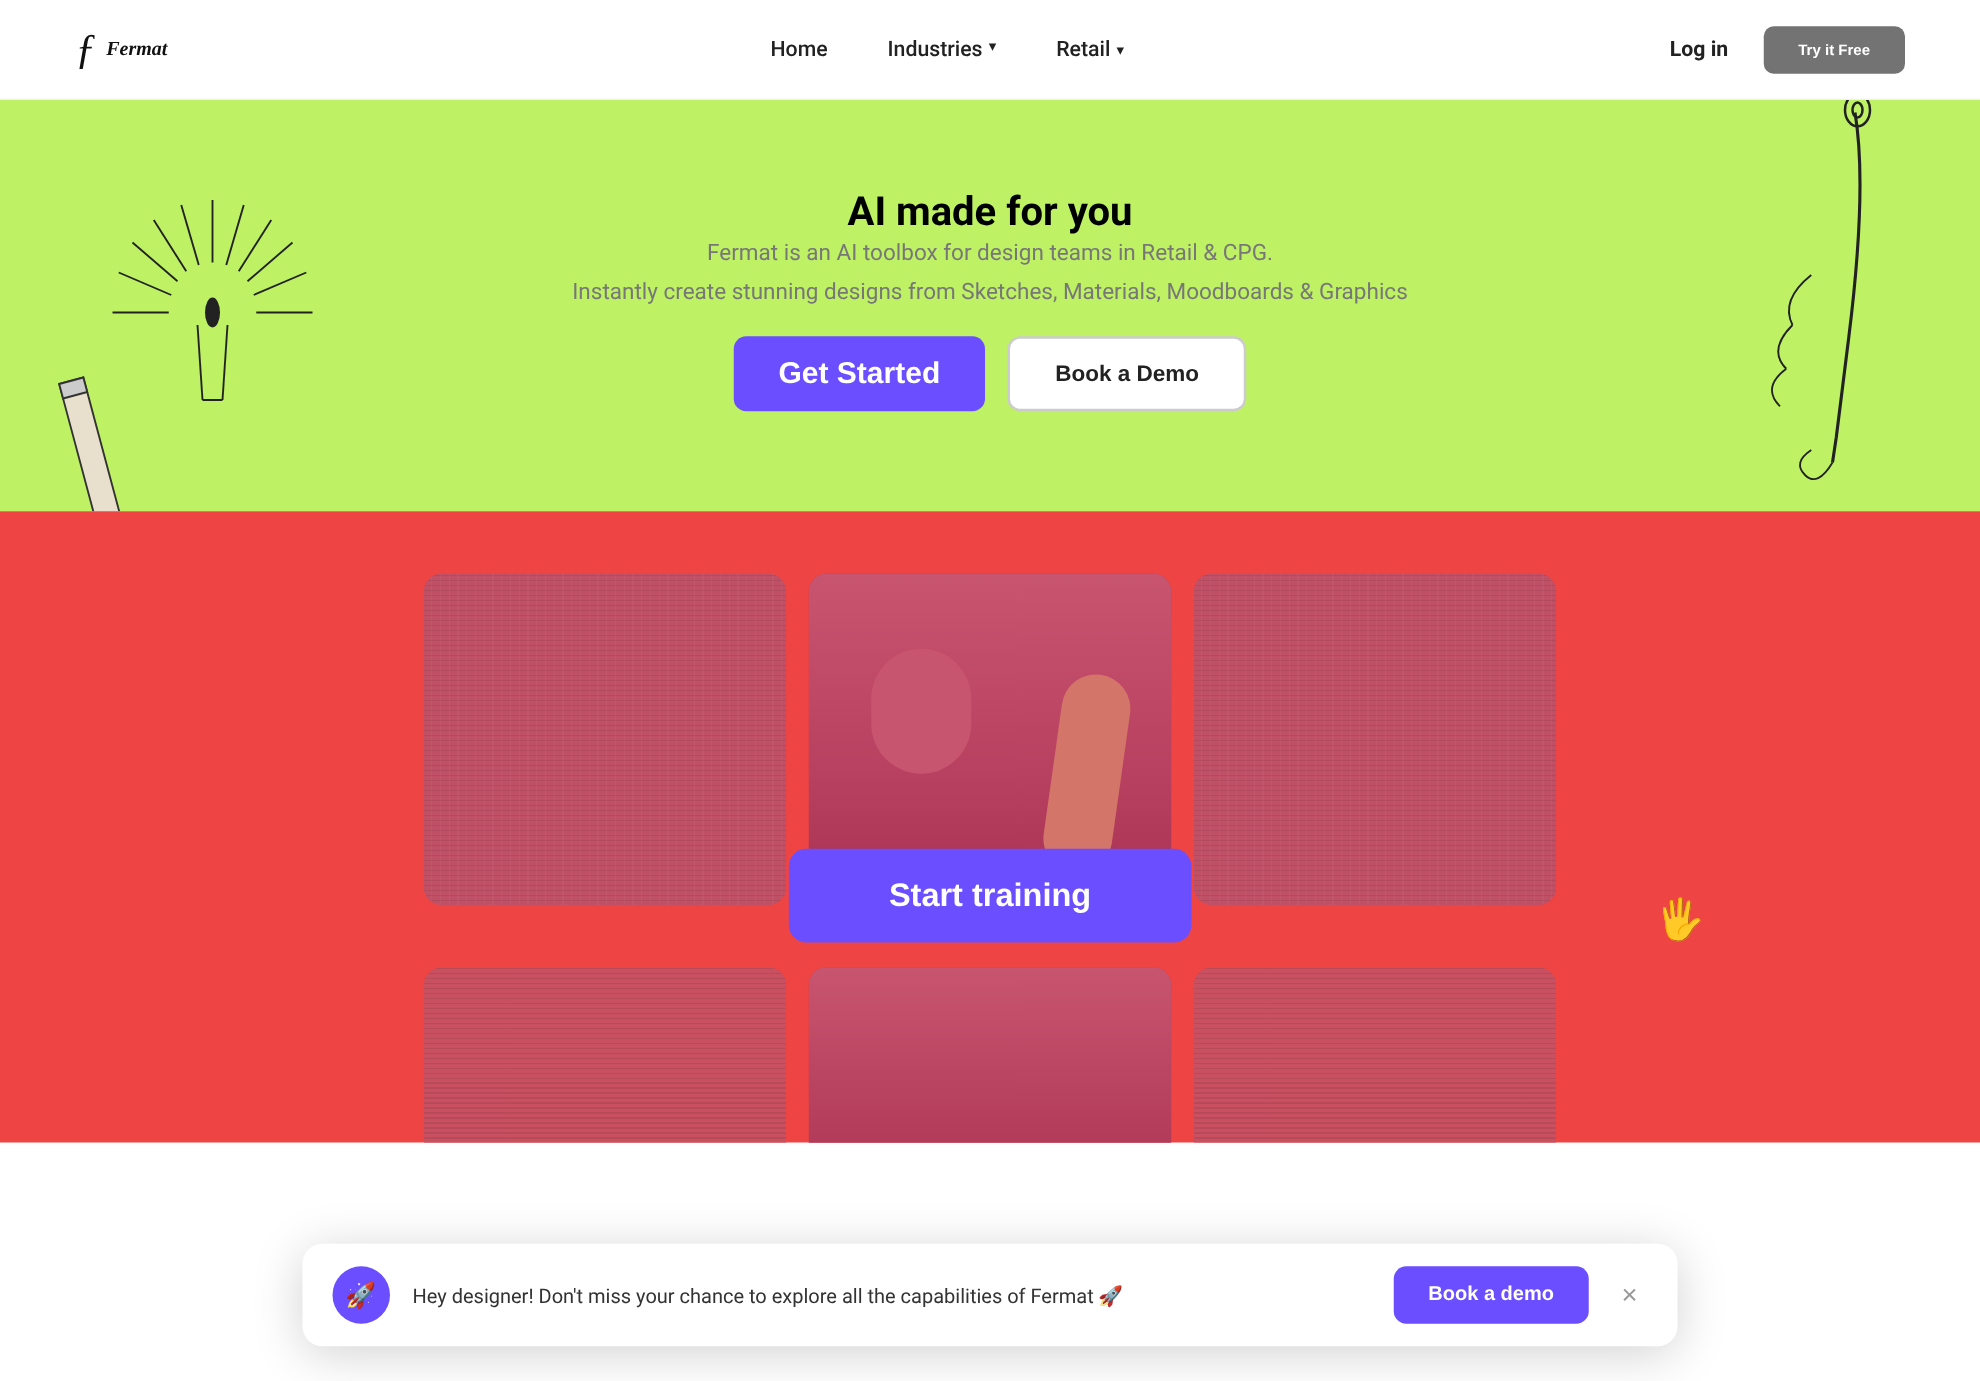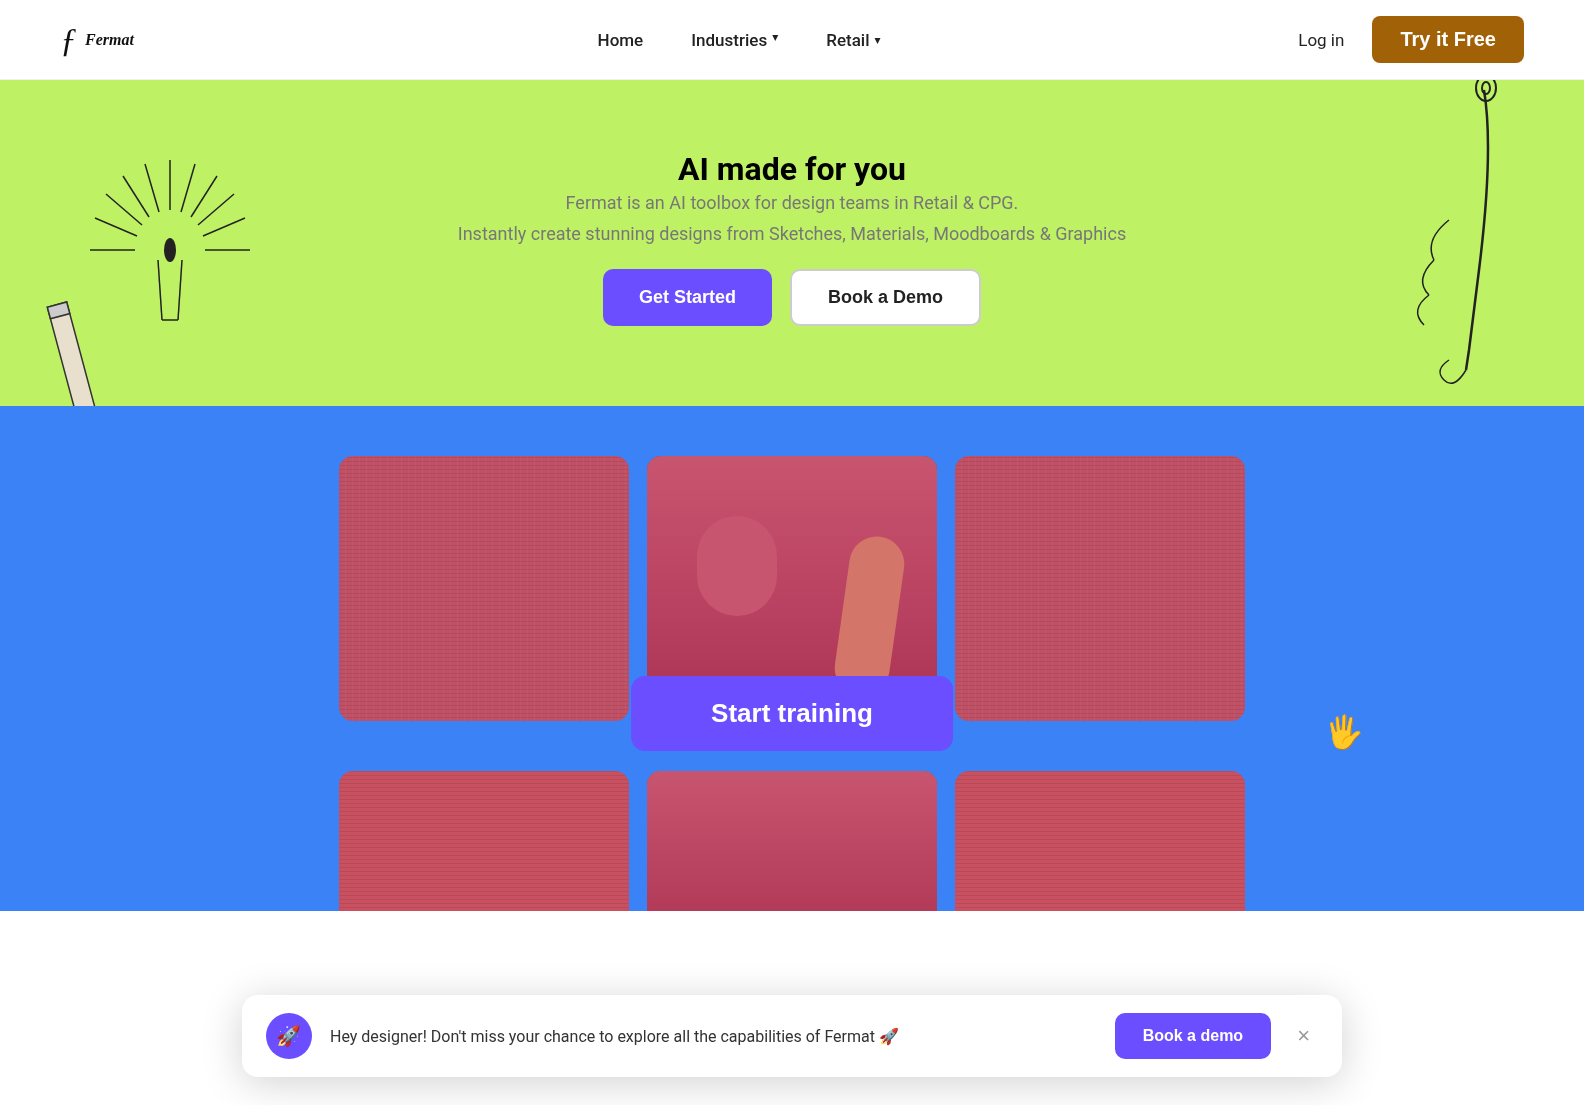--- a/index.html
+++ b/index.html
@@ -17,36 +17,36 @@
       align-items: center;
       justify-content: space-between;
       padding: 0 60px;
       height: 80px;
       background: #fff;
       border-bottom: 1px solid #f0f0f0;
       position: relative;
       z-index: 10;
     }
     .nav-try-free {
-      background: #a16207;
+      background: #737373;
       color: #fff;
       border: none;
       border-radius: 8px;
       padding: 12px 28px;
-      font-size: 20px;
+      font-size: 12px;
       font-weight: 600;
       cursor: pointer;
     }
     .btn-get-started {
       background: #6B4EFF;
       color: #fff;
       border: none;
       border-radius: 10px;
       padding: 16px 36px;
-      font-size: 18px;
+      font-size: 24px;
       font-weight: 600;
       cursor: pointer;
     }
     .btn-book-demo {
       background: #fff;
       color: #222;
       border: 2px solid #ccc;
       border-radius: 10px;
       padding: 16px 36px;
       font-size: 18px;
@@ -73,21 +73,21 @@
       <span>Industries</span>
       <span style="font-size:12px;">▾</span>
     </a>
     <a href="#" style="text-decoration:none;color:#222;font-size:17px;font-weight:500;display:flex;align-items:center;gap:5px;">
       <span>Retail</span>
       <span style="font-size:12px;">▾</span>
     </a>
   </div>
 
   <div style="display:flex;align-items:center;gap:28px;">
-    <a href="#" style="text-decoration:none;color:#222;font-size:17px;font-weight:400;">Log in</a>
+    <a href="#" style="text-decoration:none;color:#222;font-size:17px;font-weight:700;">Log in</a>
     <button class="nav-try-free">Try it Free</button>
   </div>
 </nav>
 
 <section style="position:relative;text-align:center;padding:70px 60px 30px;background:#bef264;overflow:hidden;">
 
   <div style="position:absolute;left:70px;top:40px;width:200px;height:220px;">
     <svg viewBox="0 0 200 220" width="200" height="220">
       <g transform="translate(100,130)" stroke="#222" stroke-width="1.5" fill="none">
 
@@ -149,21 +149,21 @@
     <span>Fermat is an AI toolbox for design teams in Retail &amp; CPG.</span><br>
     <span>Instantly create stunning designs from Sketches, Materials, Moodboards &amp; Graphics</span>
   </p>
 
   <div style="display:flex;justify-content:center;gap:18px;margin-bottom:50px;">
     <button class="btn-get-started">Get Started</button>
     <button class="btn-book-demo">Book a Demo</button>
   </div>
 </section>
 
-<section style="background:#3b82f6;padding:50px 0 0;display:flex;flex-direction:column;align-items:center;position:relative;min-height:400px;">
+<section style="background:#ef4444;padding:50px 0 0;display:flex;flex-direction:column;align-items:center;position:relative;min-height:400px;">
 
   <div style="display:grid;grid-template-columns:repeat(3,290px);gap:18px;position:relative;">
 
     <div style="width:290px;height:265px;border-radius:14px;overflow:hidden;background:#C05065;background-image:repeating-linear-gradient(0deg,transparent,transparent 3px,rgba(0,0,0,0.08) 3px,rgba(0,0,0,0.08) 4px),repeating-linear-gradient(90deg,transparent,transparent 6px,rgba(255,255,255,0.04) 6px,rgba(255,255,255,0.04) 7px);"></div>
 
     <div style="width:290px;height:265px;border-radius:14px;overflow:hidden;background:#B84050;position:relative;display:flex;align-items:flex-end;justify-content:center;">
 
       <div style="position:absolute;bottom:0;left:50%;transform:translateX(-50%);width:100%;height:265px;background:linear-gradient(to bottom, #C85570 0%, #B84060 60%, #A83050 100%);border-radius:14px;"></div>
 
       <div style="position:absolute;right:40px;top:80px;width:55px;height:160px;background:#d4756a;border-radius:28px;transform:rotate(8deg);"></div>

